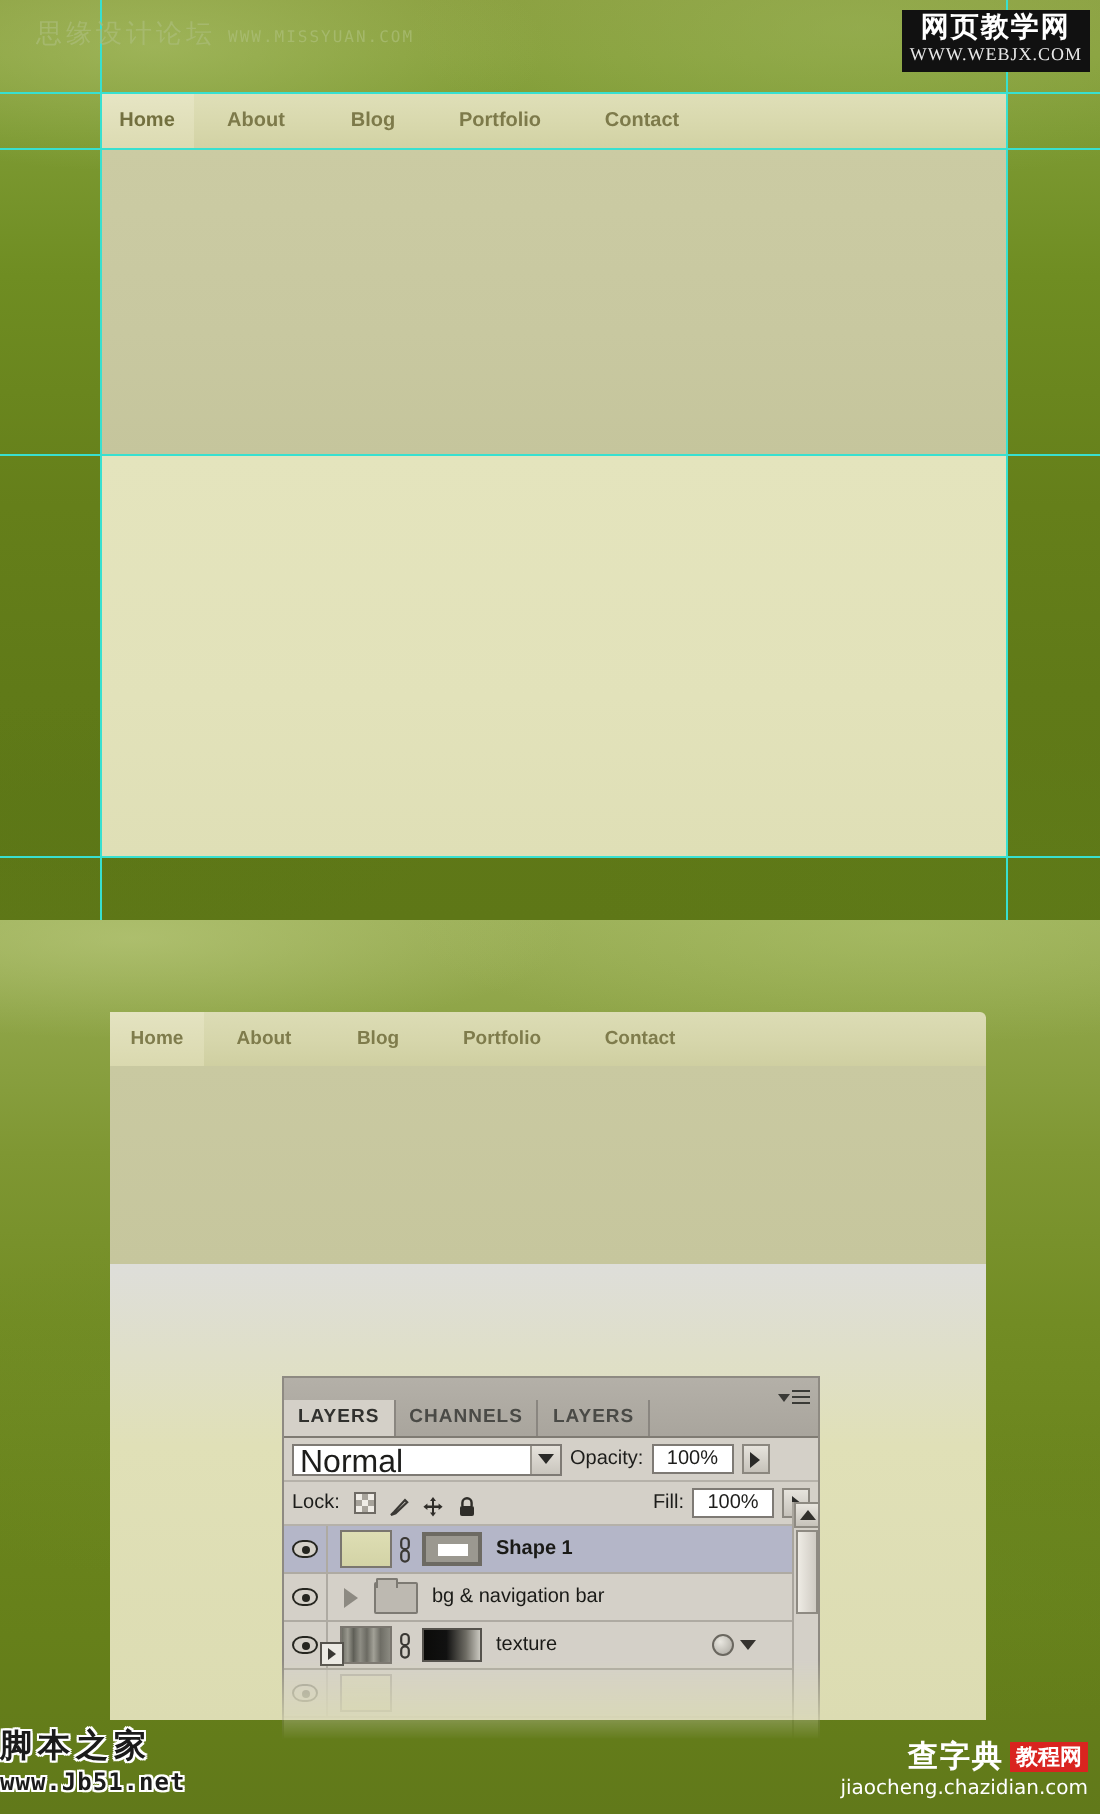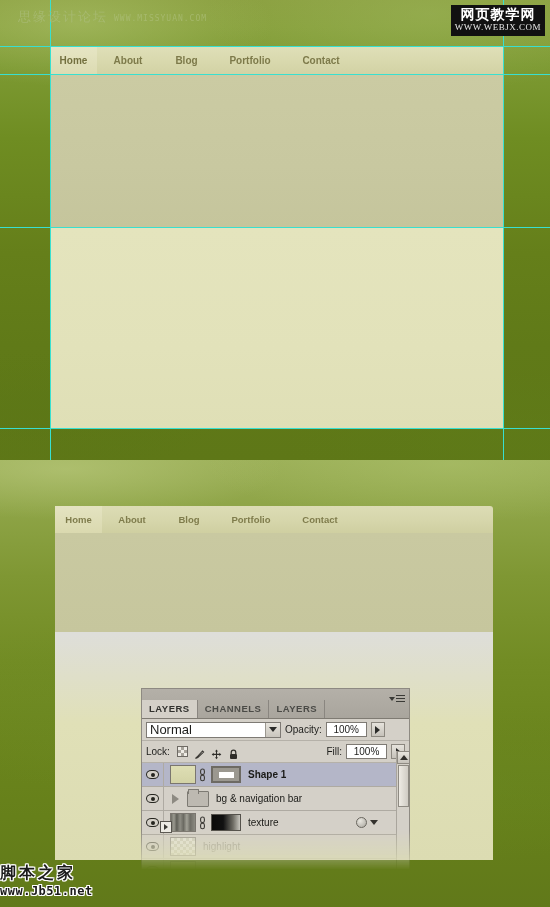--- a/index.html
+++ b/index.html
@@ -142,21 +142,21 @@
 
   .ps-row {
     display: flex; align-items: center; height: 22px;
     padding: 0 4px; gap: 4px;
     border-bottom: 1px solid #b5b1a9;
     background: #d4d0c8;
   }
   .ps-lbl { font-size: 10px; color: #1d1d1b; }
   .ps-select {
     width: 135px; height: 16px; background: #fff; border: 1px solid #7e7a74;
-    font-size: 13px; color: #1d1d1b; display: flex; align-items: center;
+    font-size: 16px; color: #1d1d1b; display: flex; 
     justify-content: space-between; padding: 0 0 0 3px;
   }
   .ps-select .arrow-box {
     width: 15px; height: 14px; background: linear-gradient(180deg,#e6e3dc,#c9c5bd);
     border-left: 1px solid #9b978f; display: flex; align-items: center; justify-content: center;
   }
   .ps-select .arrow-box .car {
     width: 0; height: 0; border-left: 4px solid transparent; border-right: 4px solid transparent;
     border-top: 5px solid #2a2a28;
   }
@@ -491,29 +491,20 @@
               </svg>
           </span>
           <span class="mask-grad"></span>
           <span class="layer-name">texture</span>
           <span class="fx-right">
             <span class="fx-circle"></span>
             <span class="fx-tri"></span>
           </span>
         </div>
 
-        <div class="layer-row dim">
-          <div class="eye-cell">
-            <span class="eye">
-                <i></i>
-              </span>
-          </div>
-          <span class="thumb thumb-checker"></span>
-          <span class="layer-name gray">highlight</span>
-        </div>
 
         <div class="layer-row dim" style="opacity:.28;">
           <div class="eye-cell">
             <span class="eye">
                 <i></i>
               </span>
           </div>
           <span class="thumb thumb-shape"></span>
         </div>
       </div>
@@ -537,14 +528,21 @@
   <div class="wm wm-tr">
     <div class="cn">网页教学网</div>
     <div class="url">WWW.WEBJX.COM</div>
   </div>
 
   <div class="wm wm-bl">
     <div class="cn">脚本之家</div>
     <div class="url">www.Jb51.net</div>
   </div>
 
+  <div class="wm wm-br">
+    <div class="logo-row">
+      <span class="cn1">查字典</span>
+      <span class="chip">教程网</span>
+    </div>
+    <div class="url">jiaocheng.chazidian.com</div>
+  </div>
 
 </div>
 
 </body></html>

